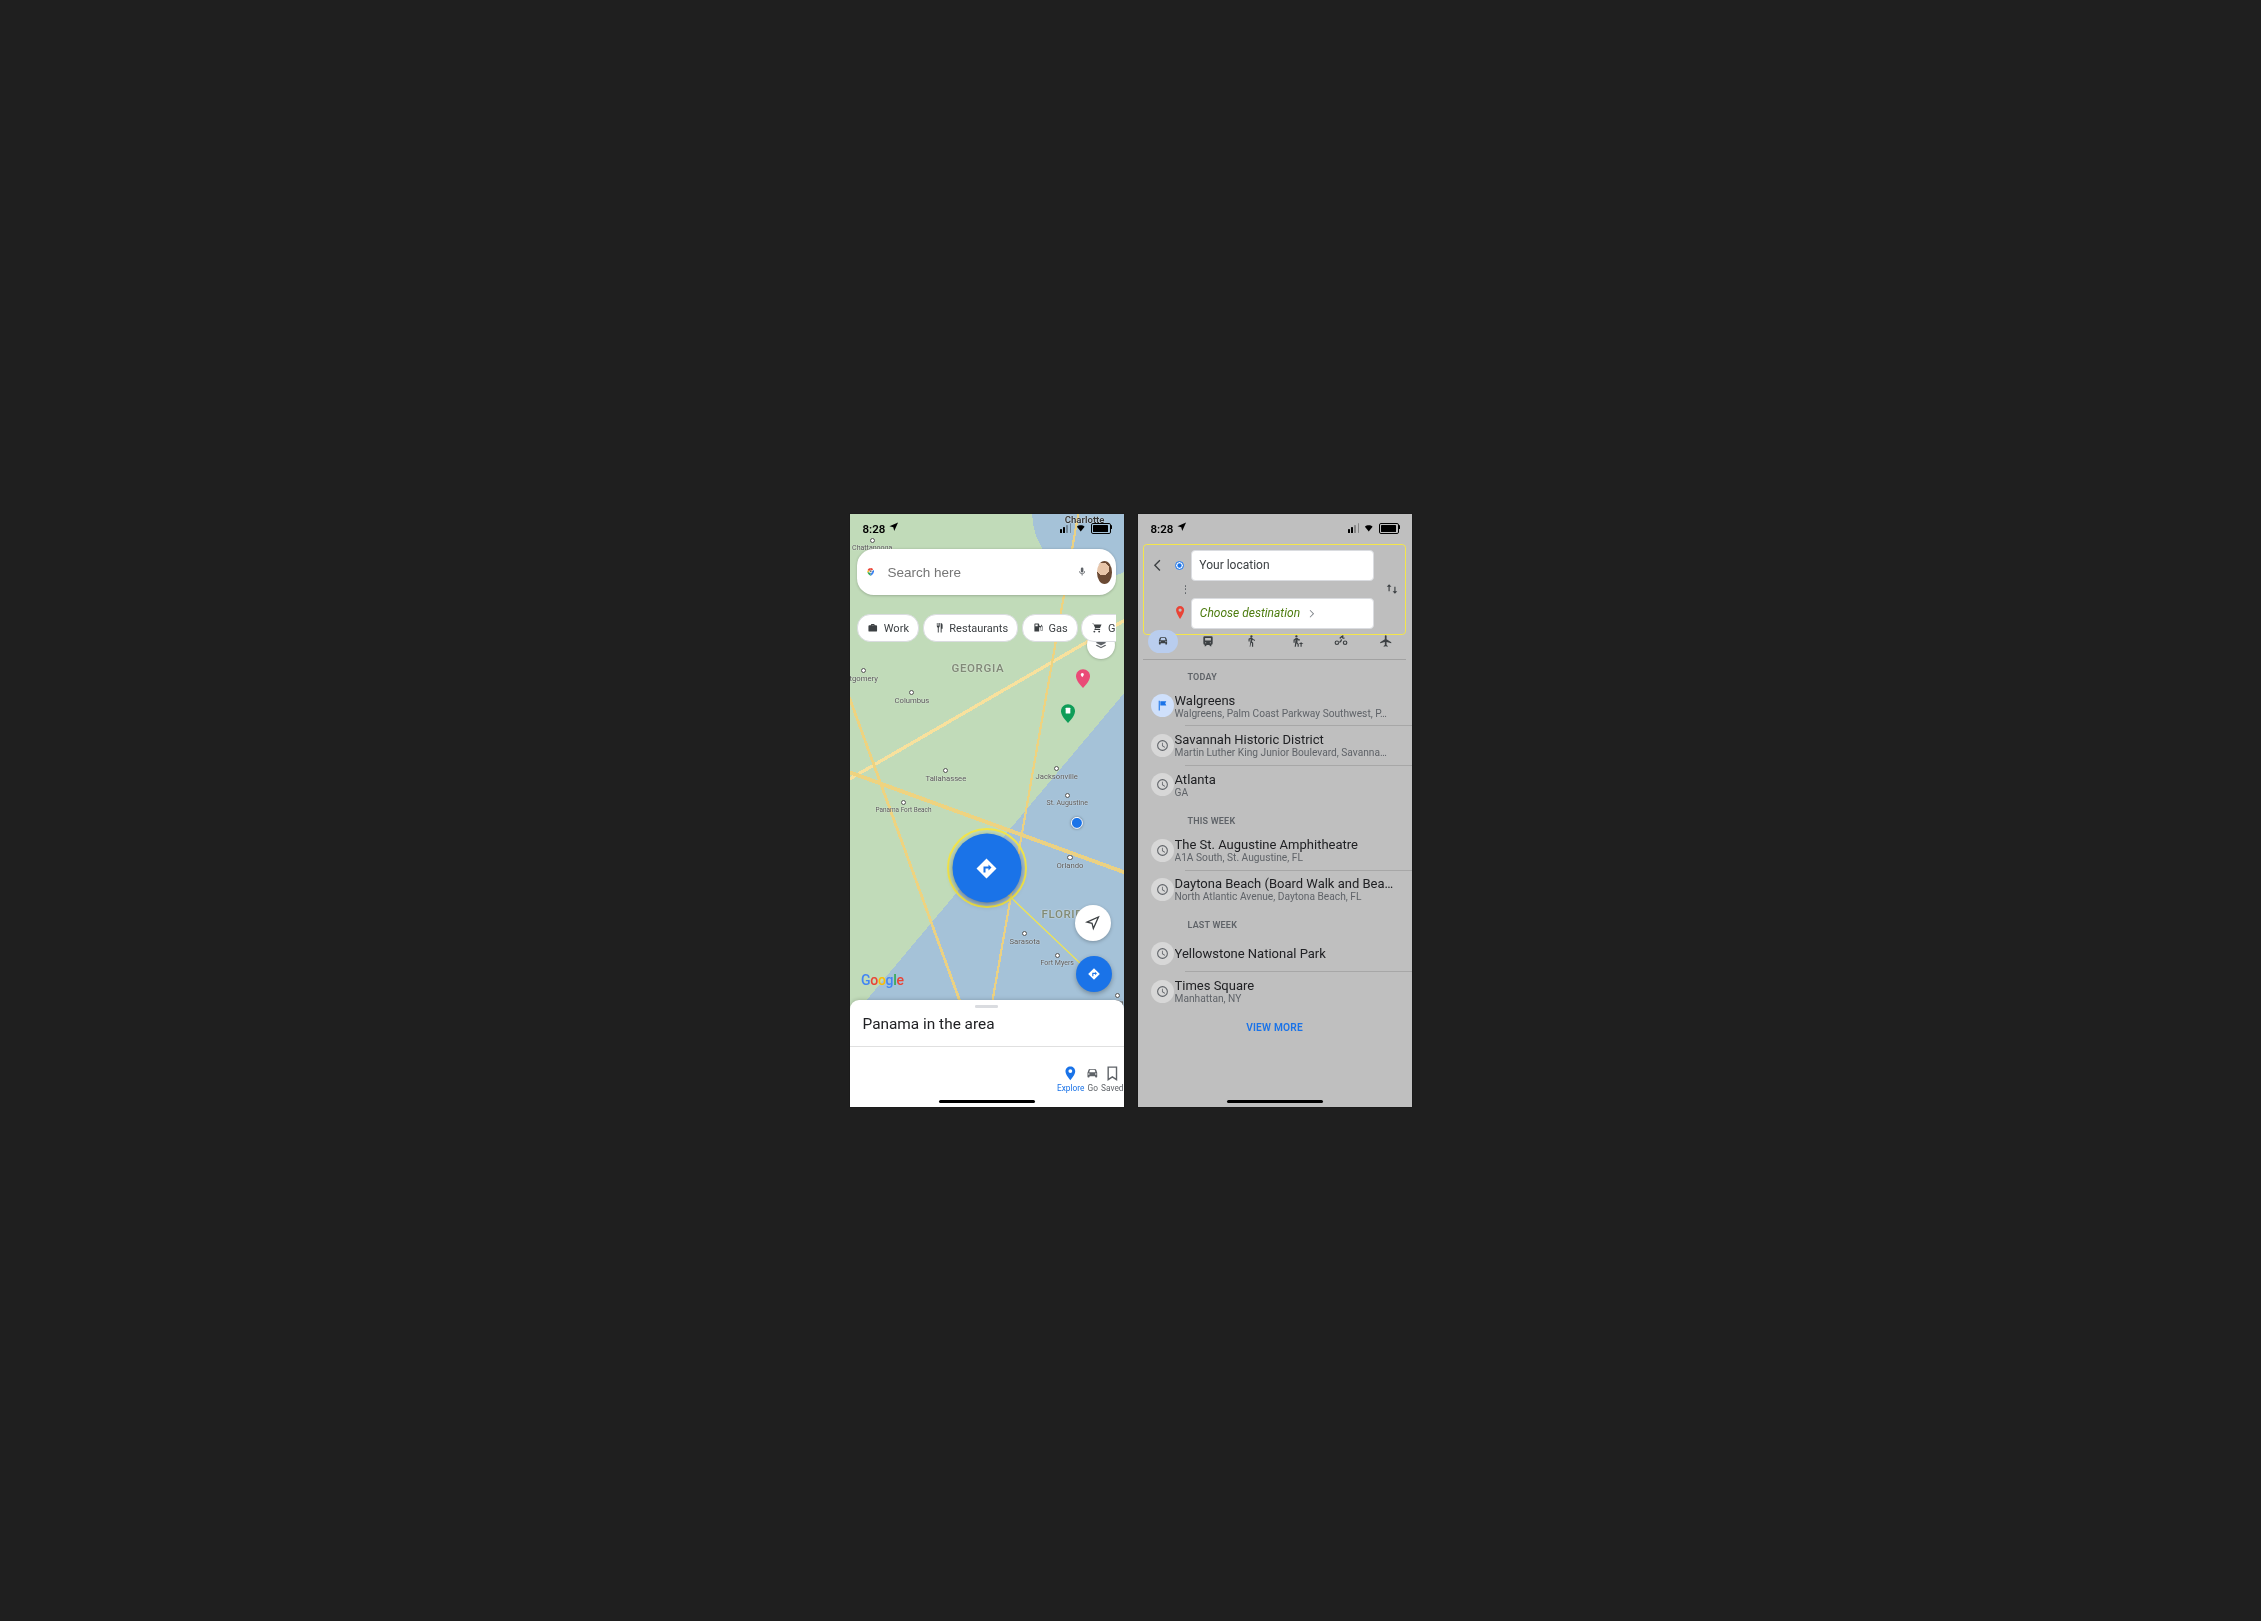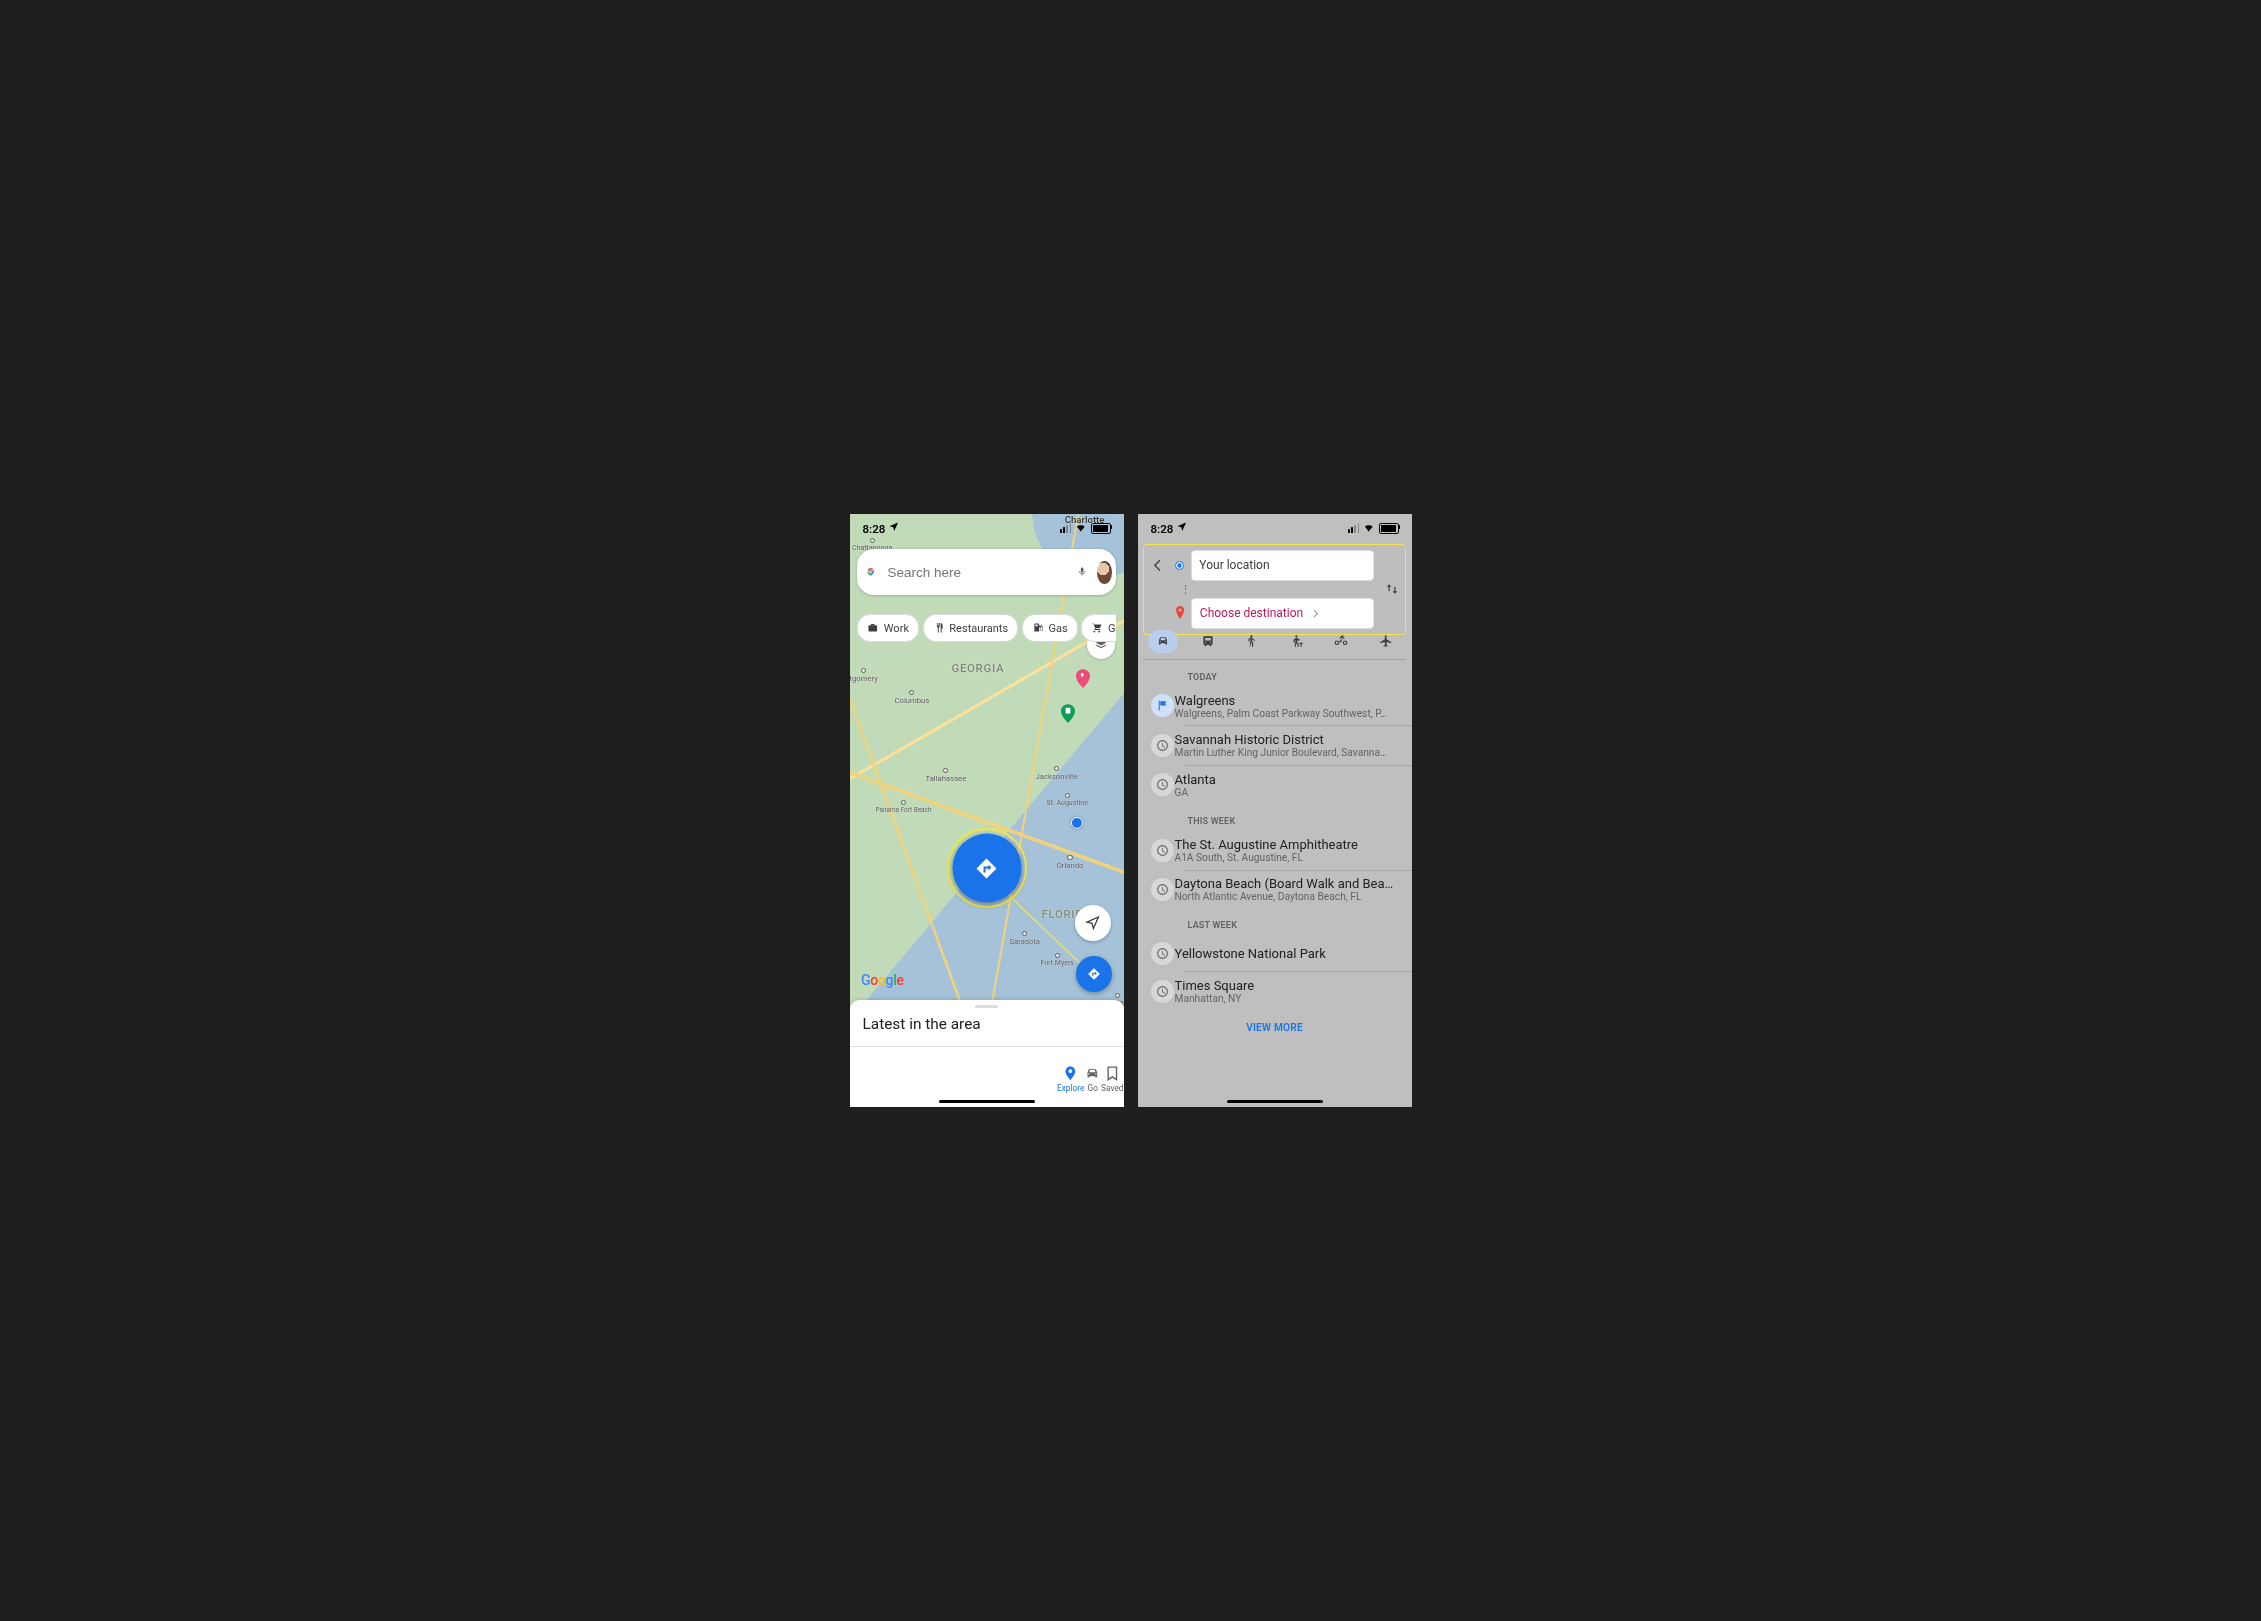--- a/index.html
+++ b/index.html
@@ -160,21 +160,21 @@
     position:absolute;left:5.1px;right:5.1px;top:29.5px;border:1.9px solid #f4e64a;border-radius:3.8px;padding:3.8px 2.6px;background:rgba(191,191,191,.4);
   }
   .route-row{display:flex;align-items:center;gap:6.4px;padding:1.3px 0;}
   .back{width:22px;display:flex;align-items:center;justify-content:center;}
   .back svg{width:16.7px;height:16.7px;fill:#3c4043;}
   .origin-dot{width:7.7px;height:7.7px;border:1.3px solid #1a73e8;border-radius:50%;background:#fff;box-shadow:inset 0 0 0 1.3px #fff,inset 0 0 0 3.8px #1a73e8;}
   .dest-pin svg{width:10.2px;height:13px;fill:#ea4335;}
   .route-input{
     flex:1;height:29.5px;background:#fff;border:0.6px solid #dadce0;border-radius:4px;display:flex;align-items:center;padding:0 7.7px;font-size:12px;color:#3c4043;gap:6.4px;
   }
-  .route-input.placeholder{color:#be185d;}
+  .route-input.placeholder{color:#4d7c0f;font-style:italic;}
   .swap{width:22px;display:flex;align-items:center;justify-content:center;}
   .swap svg{width:14px;height:14px;fill:#3c4043;}
   .dots3{width:10.2px;display:flex;flex-direction:column;align-items:center;gap:1.9px;margin-left:5.8px;}
   .dots3 i{width:1.9px;height:1.9px;background:#5f6368;border-radius:50%;}
 
   .modes{
     position:absolute;left:5.1px;right:5.1px;top:112px;display:flex;gap:14px;align-items:center;justify-content:space-around;padding:3.8px 5.1px 6.4px;border-bottom:0.6px solid rgba(0,0,0,.15);
   }
   .mode{width:36px;height:23px;border-radius:11.5px;display:flex;align-items:center;justify-content:center;}
   .mode.active{background:#b9cdee;}
@@ -339,21 +339,21 @@
   <div class="fab-dir">
         <svg viewBox="0 0 24 24">
           <path d="M12 2l10 10-10 10L2 12zM9 10v6h2v-4h3v2l3-3-3-3v2z"></path>
         </svg>
       </div>
 
   <div class="glogo-bl"><span>G</span><span>o</span><span>o</span><span>g</span><span>l</span><span>e</span></div>
 
   <div class="sheet">
     <div class="grabber"></div>
-    <h2>Latest in the area</h2>
+    <h2>Panama in the area</h2>
   </div>
 
   <div class="tabbar">
     <div class="tab active">
           <svg viewBox="0 0 24 24">
             <path d="M12 2C8 2 5 5 5 9c0 5 7 13 7 13s7-8 7-13c0-4-3-7-7-7zm0 9.5A2.5 2.5 0 1 1 12 6a2.5 2.5 0 0 1 0 5.5z"></path>
           </svg>
           <span>Explore</span>
         </div>
     <div class="tab">

